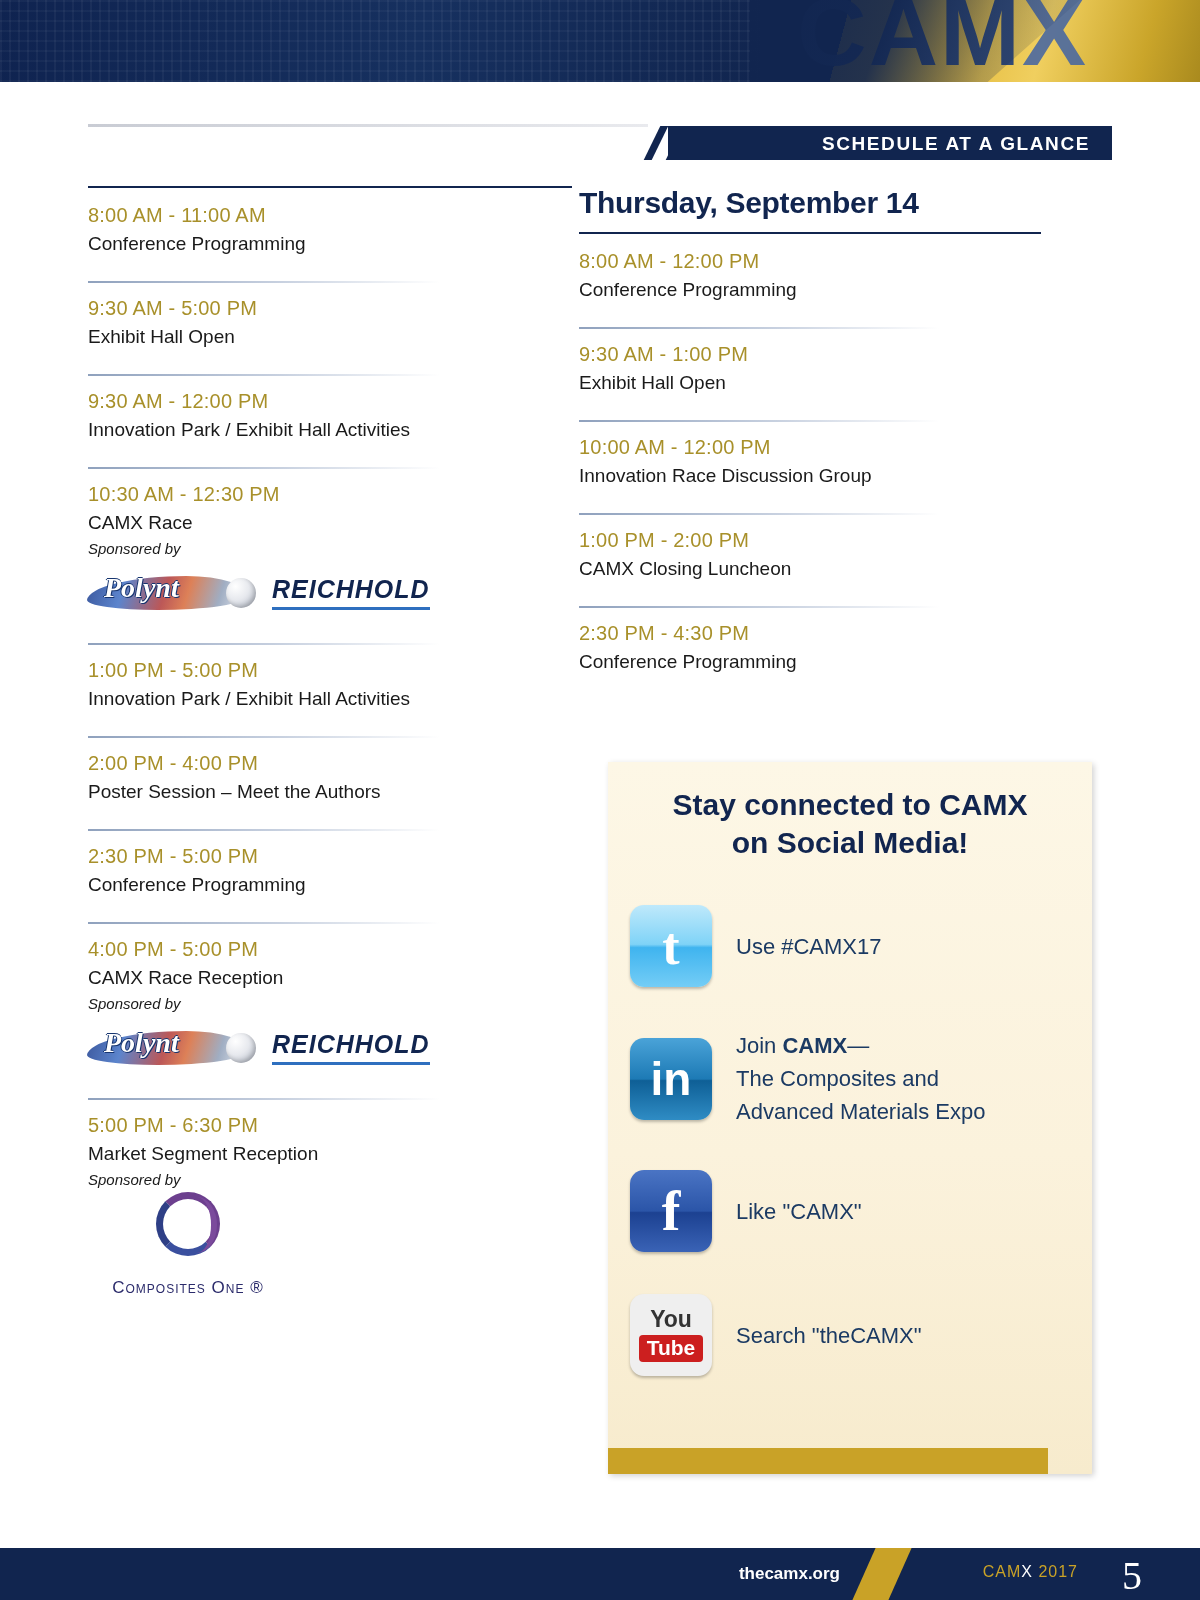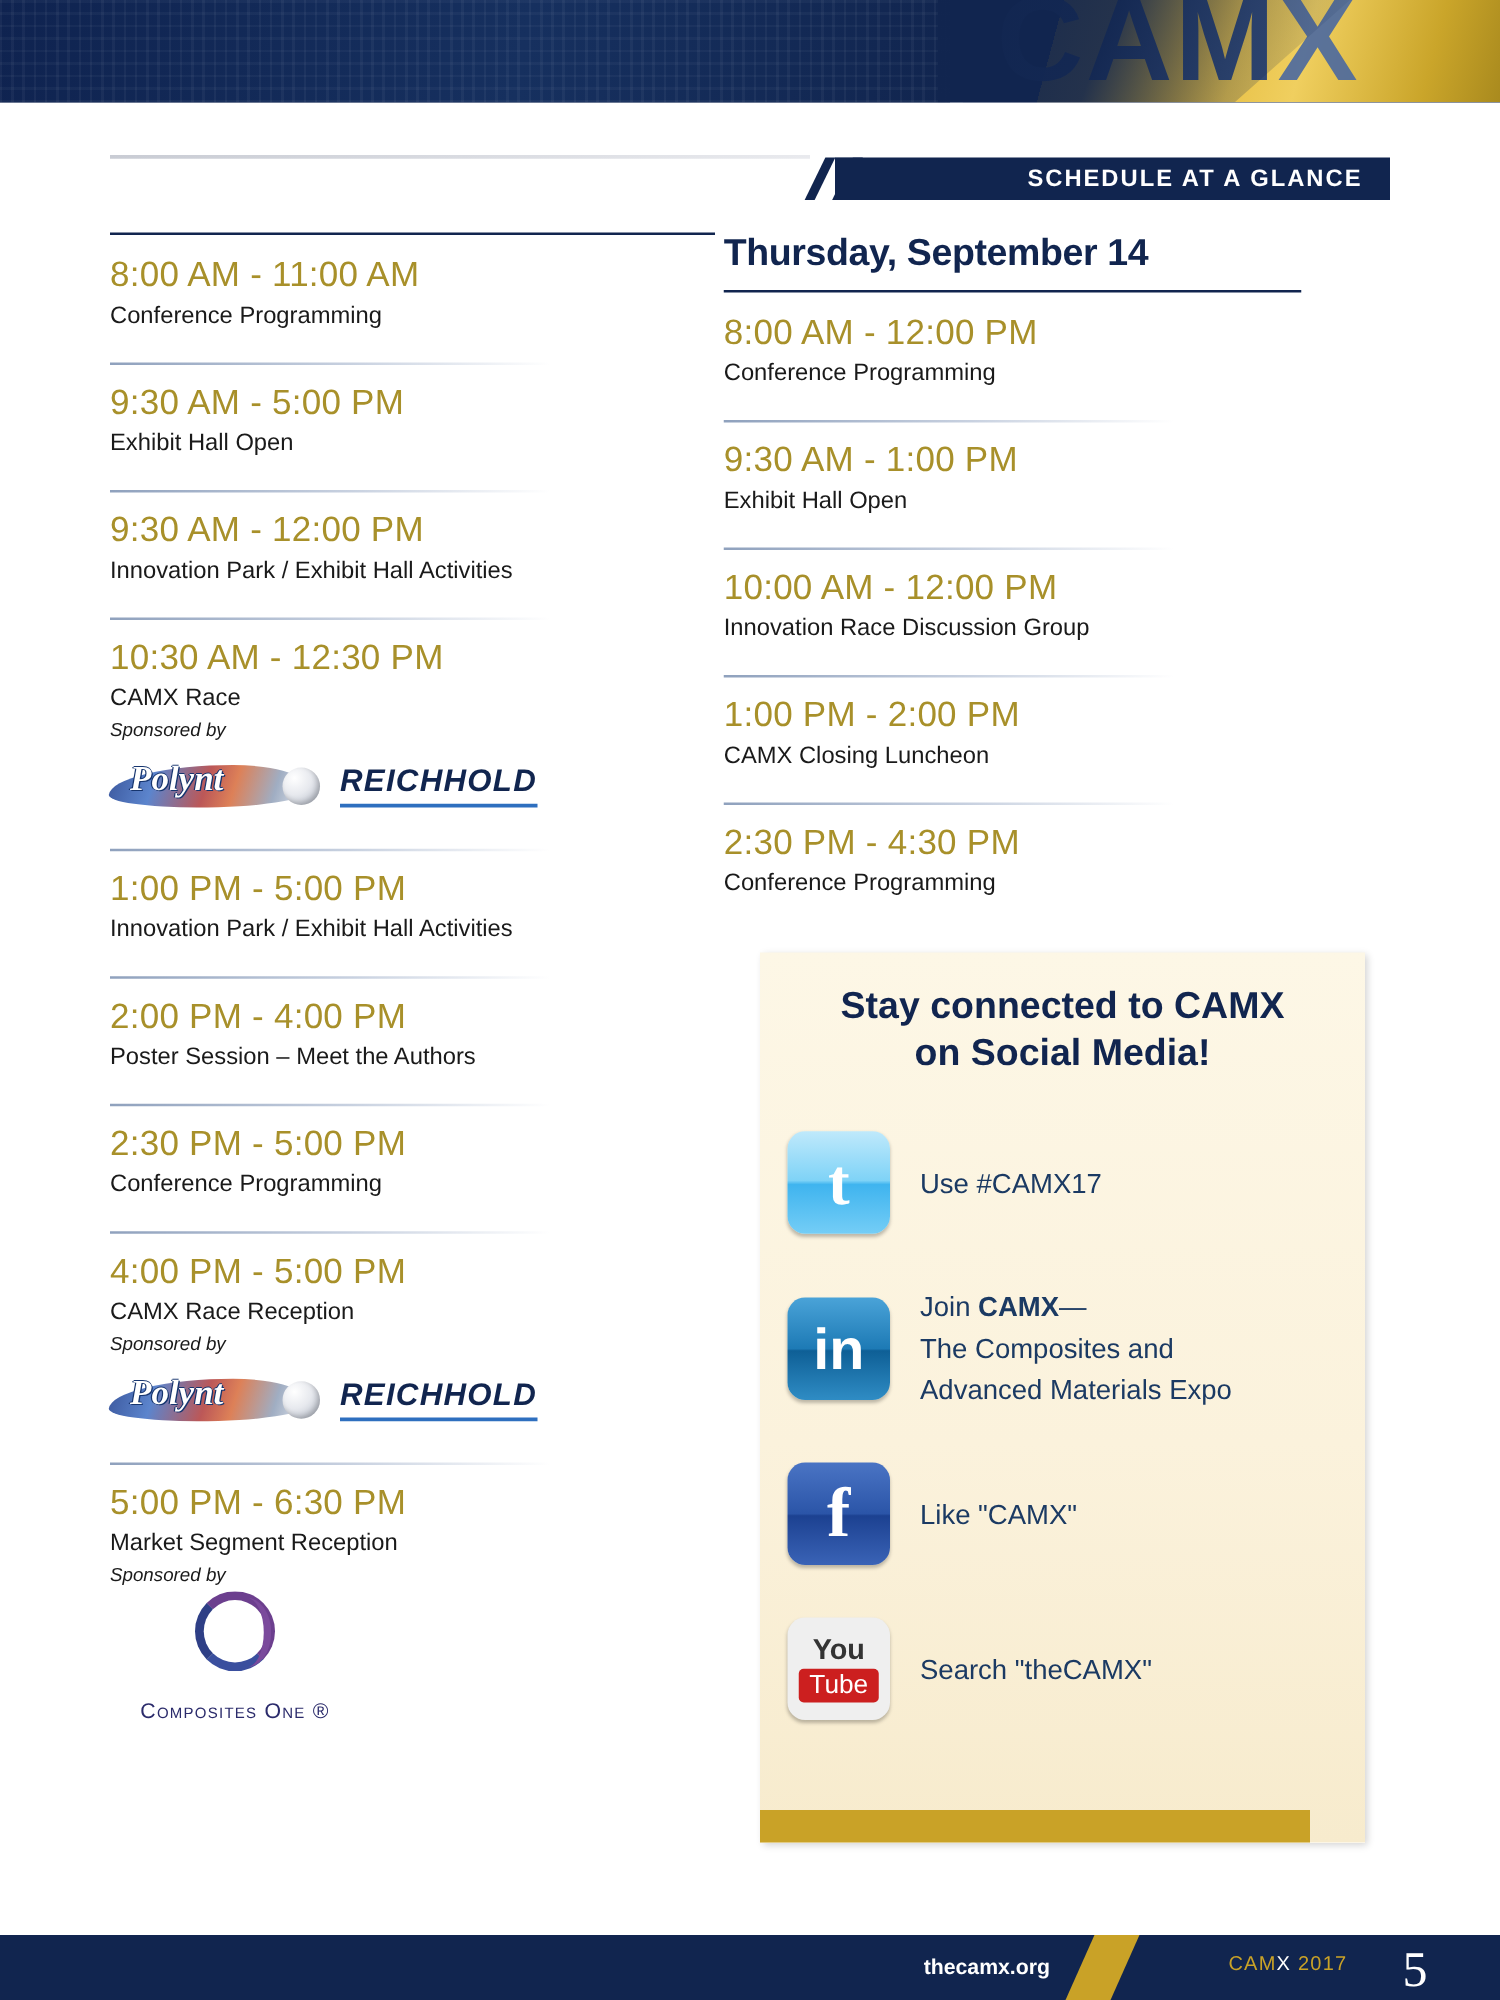--- a/index.html
+++ b/index.html
@@ -96,21 +96,21 @@
   .day-rule {
     height: 2px;
     background: #11254f;
     margin-bottom: 16px;
   }
   .col-left .day-rule { width: 484px; }
   .col-right .day-rule { width: 462px; }
 
   .event { padding-bottom: 12px; }
   .event .time {
-    font-size: 28px;
+    font-size: 20px;
     color: #a8902a;
     letter-spacing: 0.2px;
     margin-bottom: 6px;
   }
   .event .name {
     font-size: 19px;
     color: #1a1a1a;
     margin-bottom: 4px;
   }
   .event .sponsored {
@@ -272,21 +272,21 @@
     background: #efefef;
     display: flex; flex-direction: column;
     align-items: center; justify-content: center;
     padding: 8px;
   }
   .icon-youtube .yt-top {
     color: #333; font-size: 23px; font-weight: bold; line-height: 1;
     margin-bottom: 4px;
   }
   .icon-youtube .yt-bot {
-    background: #cc1f1f; color: #fff; font-size: 21px; font-weight: normal;
+    background: #cc1f1f; color: #fff; font-size: 21px; font-weight: bold;
     padding: 1px 8px; border-radius: 4px; line-height: 1.15;
   }
   .social-footer-bar2 {
     position: absolute; left: 0; bottom: 0;
     width: 440px; height: 26px;
     background: #c9a227;
   }
 
   
   .footer {

